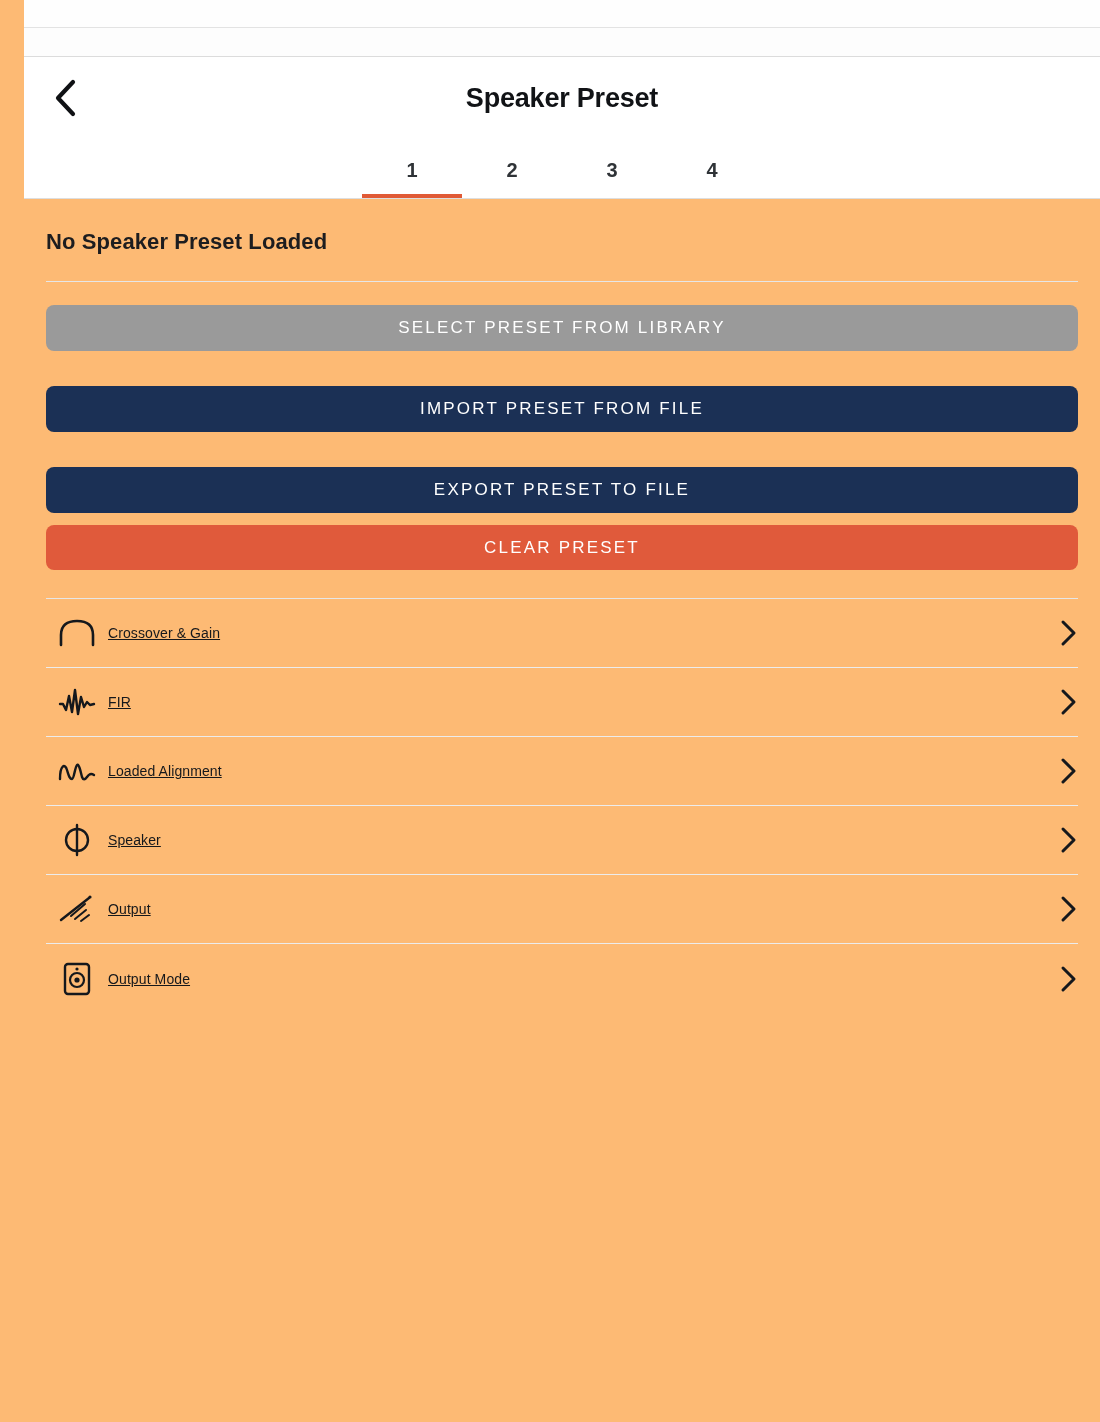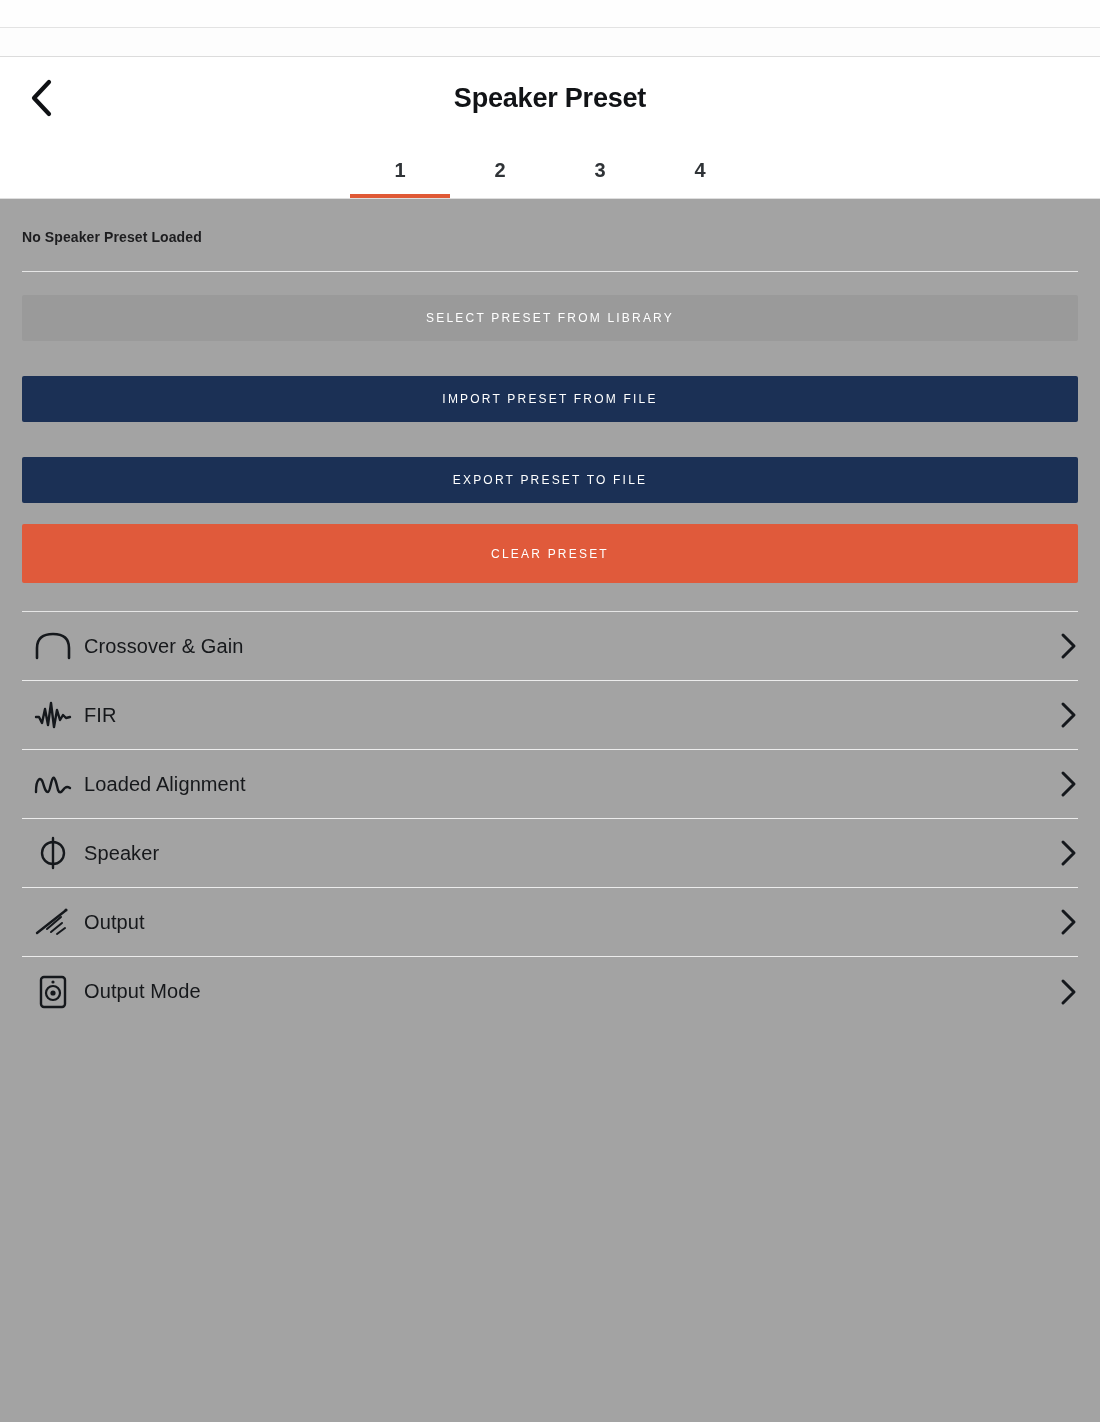--- a/index.html
+++ b/index.html
@@ -9,21 +9,22 @@
     background: #ffffff;
     font-family: "Liberation Sans", sans-serif;
     color: #1d1d1f;
     overflow: hidden;
   }
 
   .app {
     width: 1100px;
     height: 1422px;
     position: relative;
-    background: #a3a3a3;
+    background: #fdba74;
+    padding-left: 24px;
   }
 
   
   .topbar-1 {
     height: 28px;
     border-bottom: 1px solid #e3e3e3;
     background: #fefefe;
   }
   .topbar-2 {
     height: 29px;
@@ -87,21 +88,21 @@
     bottom: 0;
     height: 4px;
     background: #e05a36;
   }
 
   
   .status-wrap {
     padding: 30px 0 0 22px;
   }
   .status-text {
-    font-size: 14px;
+    font-size: 22px;
     font-weight: bold;
     color: #1d1d1f;
     letter-spacing: 0.1px;
   }
   .divider {
     margin: 26px 22px 0 22px;
     height: 1px;
     background: #e6e6e6;
   }
 
@@ -110,30 +111,30 @@
     padding: 23px 22px 0 22px;
     display: flex;
     flex-direction: column;
     gap: 12px;
   }
   .btn {
     height: 46px;
     display: flex;
     align-items: center;
     justify-content: center;
-    font-size: 12px;
+    font-size: 17px;
     letter-spacing: 2.2px;
     color: #ffffff;
-    border-radius: 2px;
+    border-radius: 8px;
     cursor: pointer;
     user-select: none;
   }
   .btn--disabled { background: #9a9a9a; }
   .btn--primary  { background: #1b3055; margin-top: 23px; }
-  .btn--danger   { background: #e05a3b; margin-top: 9px; height: 59px; }
+  .btn--danger   { background: #e05a3b; height: 45px; }
 
   .divider-2 {
     margin: 28px 22px 0 22px;
     height: 1px;
     background: #e6e6e6;
   }
 
   
   .list { padding: 0 22px; }
   .row {
@@ -147,23 +148,24 @@
   .row-icon {
     width: 62px;
     min-width: 62px;
     display: flex;
     align-items: center;
     justify-content: center;
     color: #15181c;
   }
   .row-label {
     flex: 1;
-    font-size: 20px;
+    font-size: 14px;
     color: #16181b;
     letter-spacing: 0.1px;
+    text-decoration: underline;
   }
   .row-chevron {
     width: 40px;
     display: flex;
     align-items: center;
     justify-content: flex-end;
     color: #15181c;
   }
 </style>
 </head>

